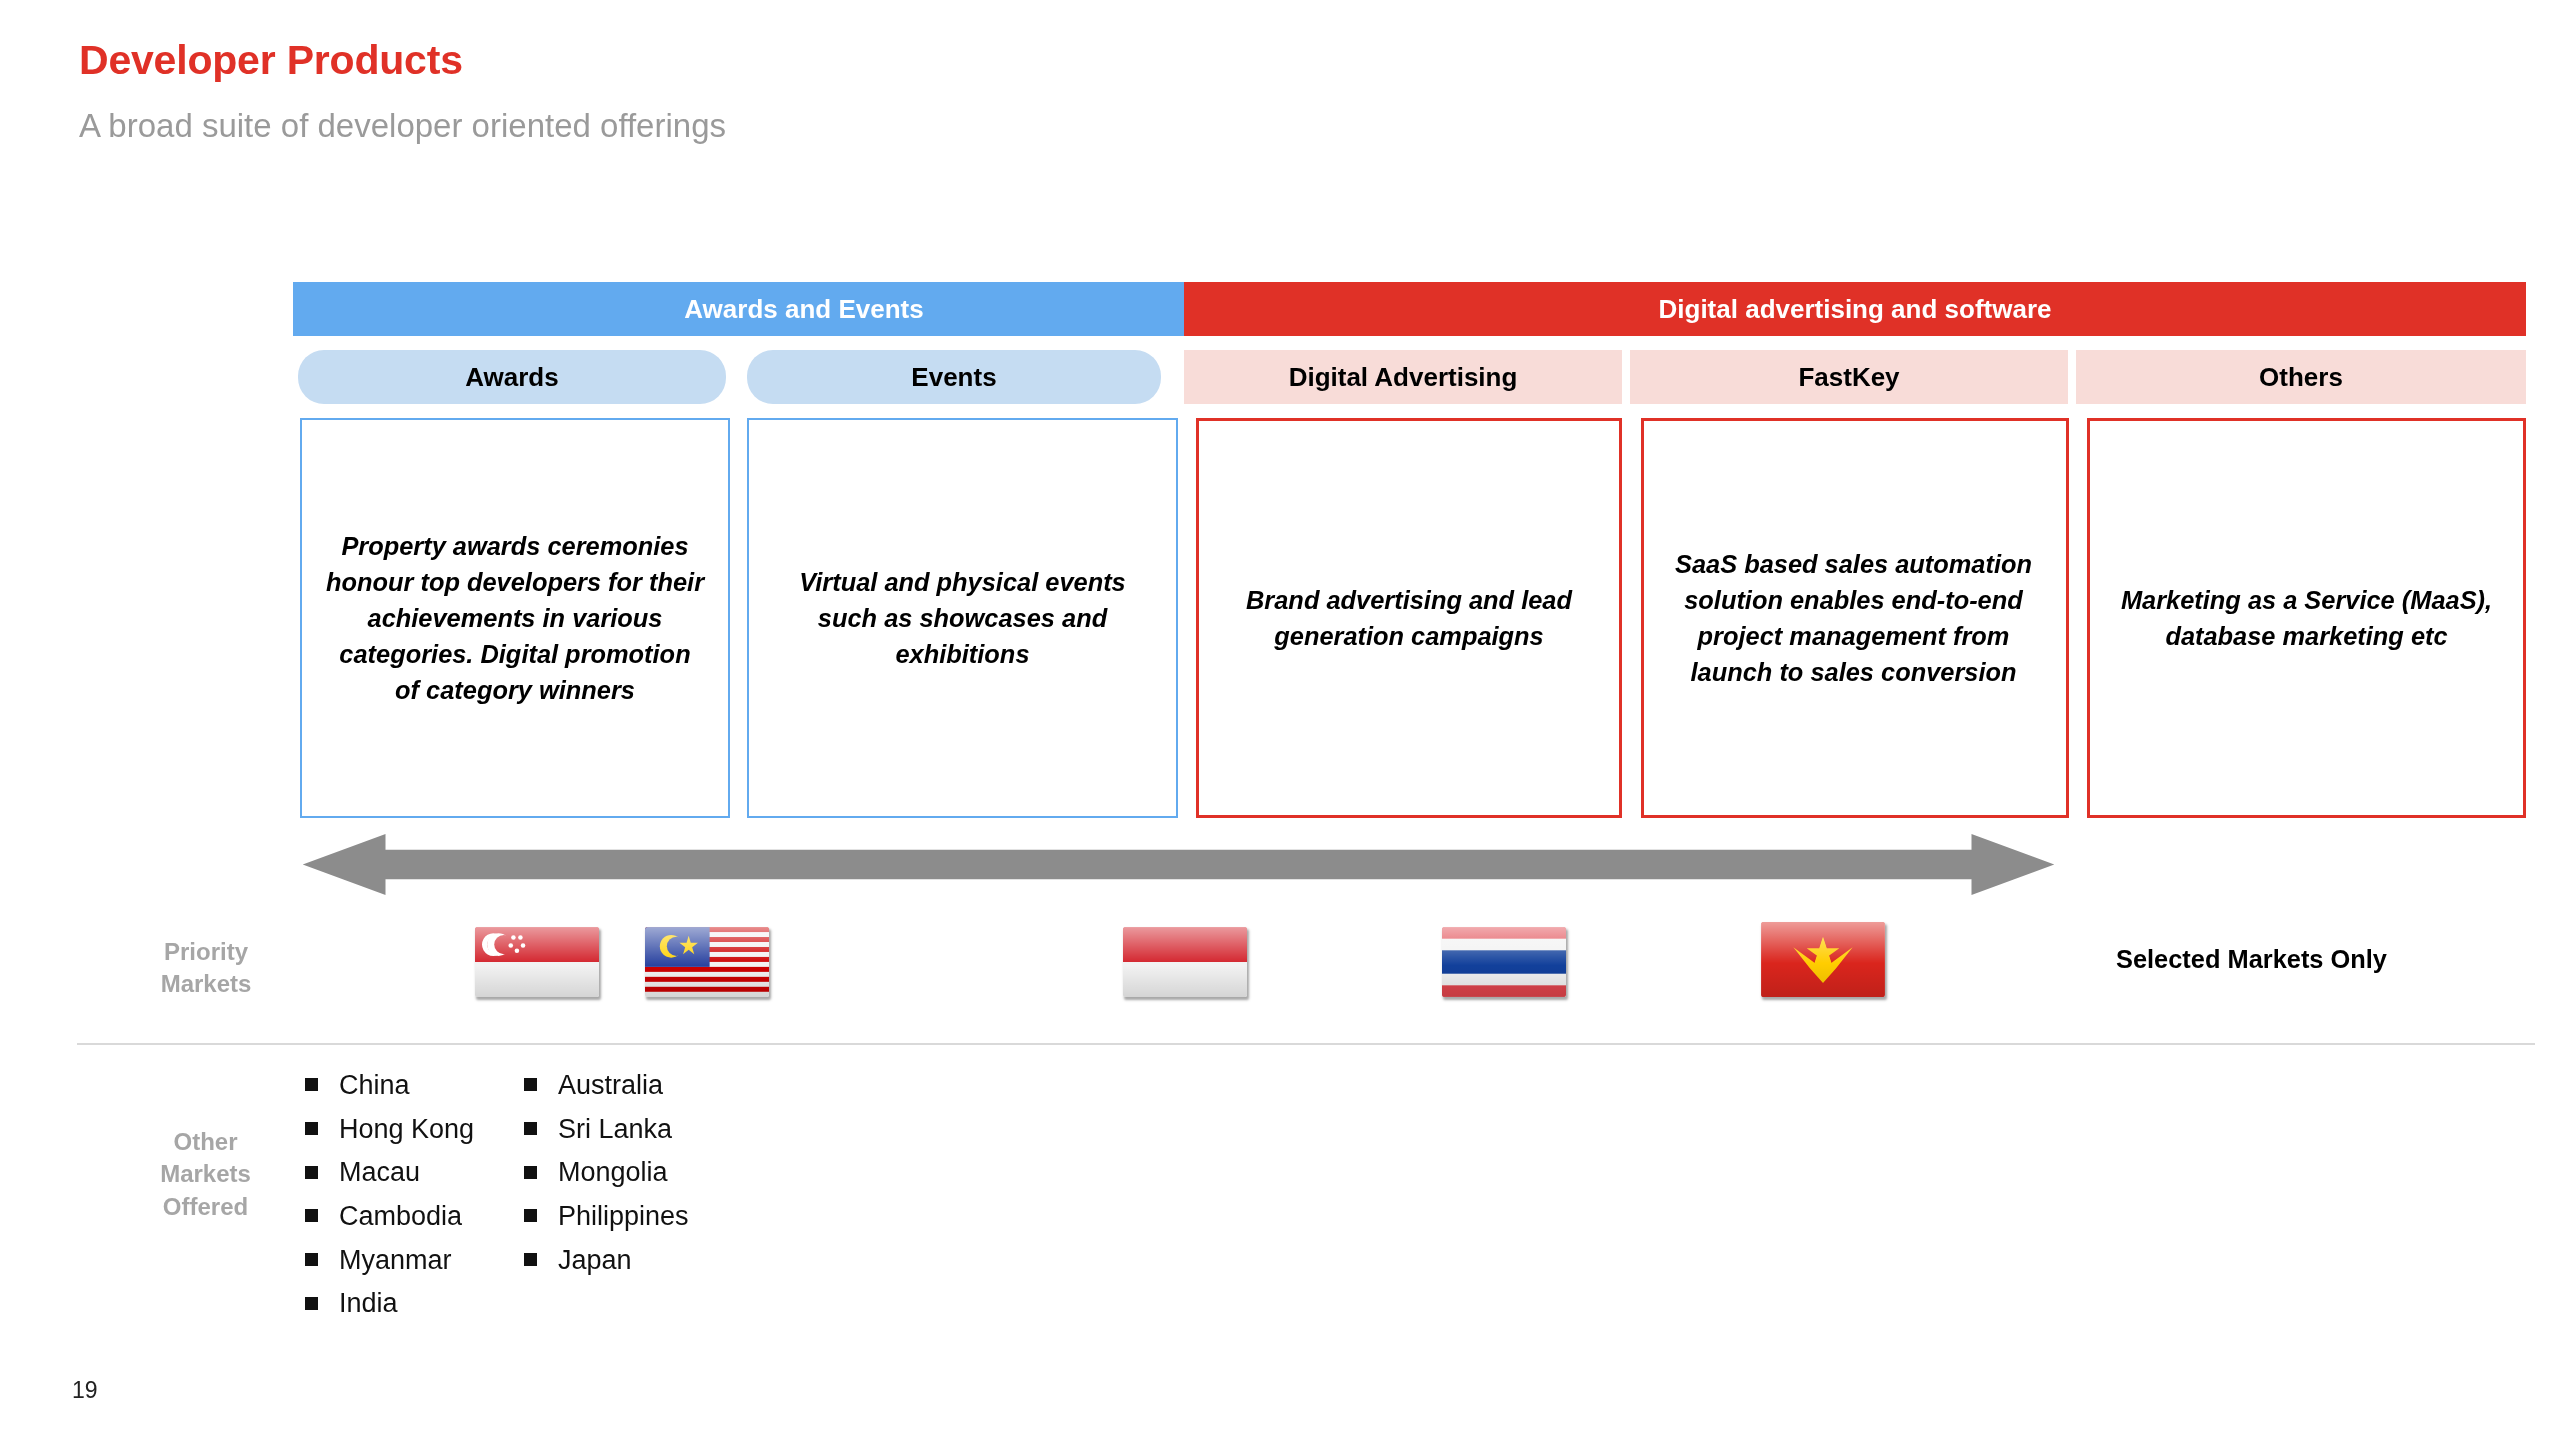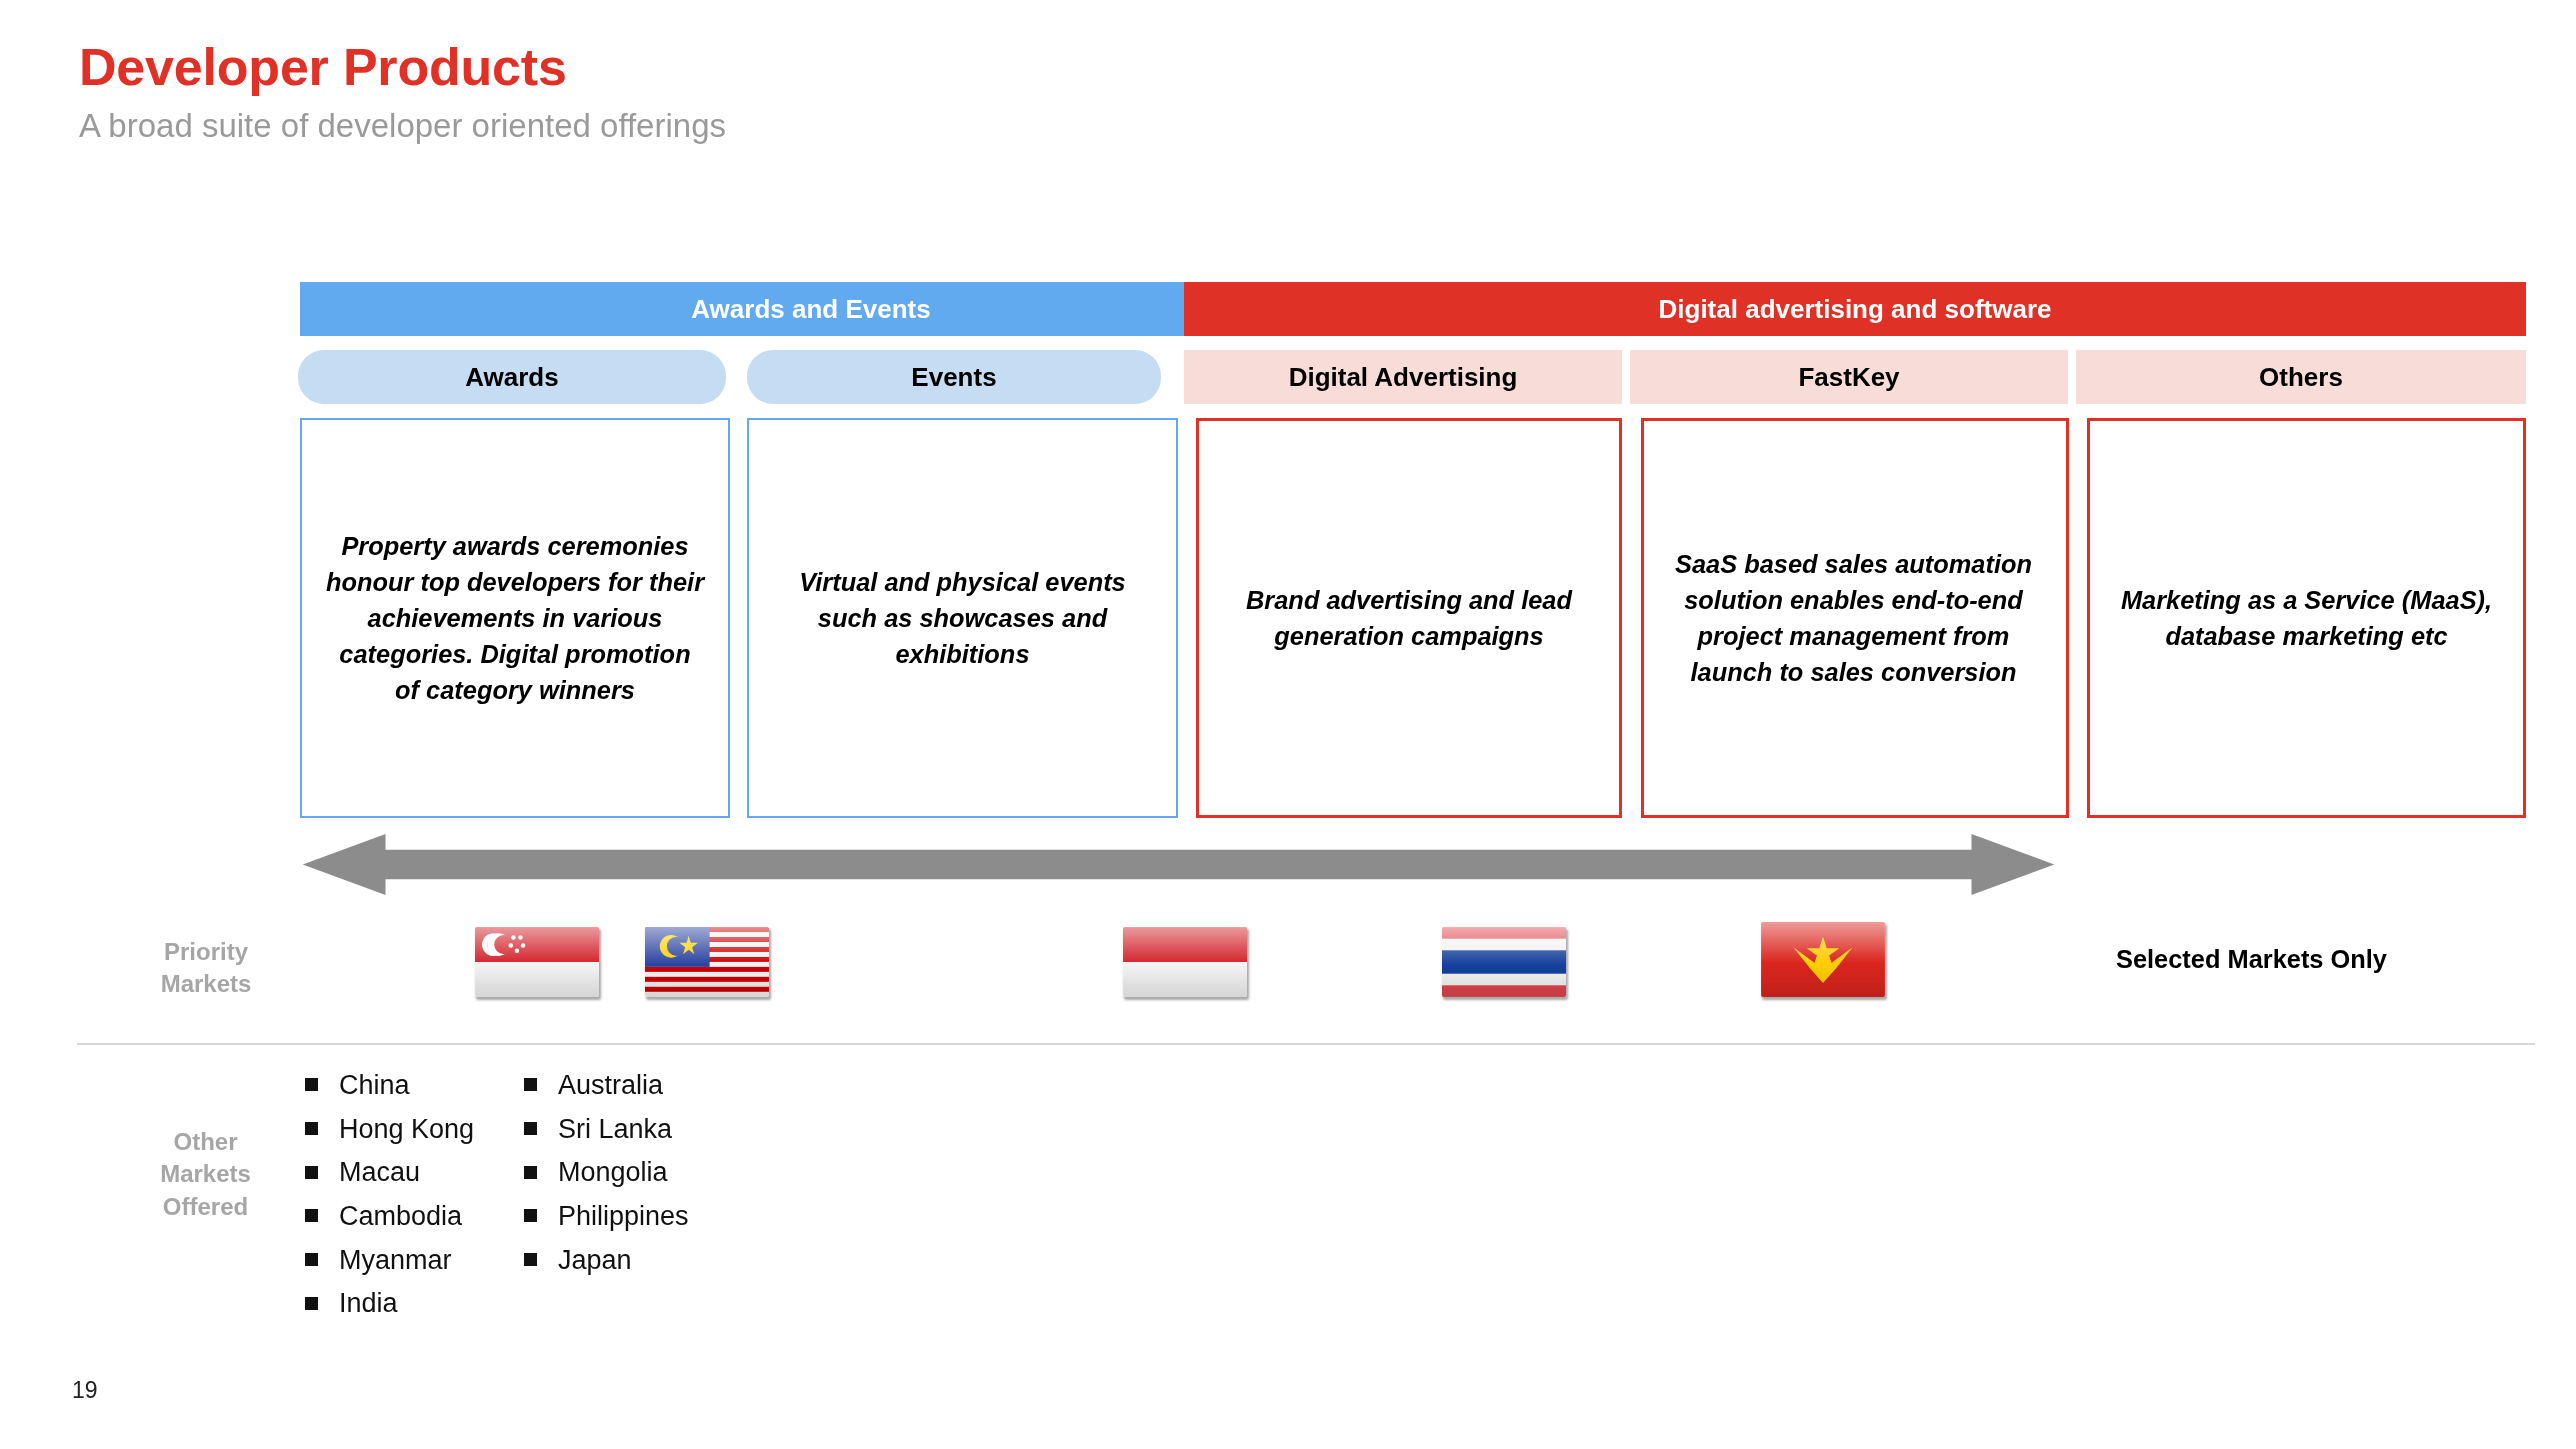--- a/index.html
+++ b/index.html
@@ -7,21 +7,21 @@
     width: 2576px; height: 1449px;
     background: #ffffff;
     font-family: "Liberation Sans", sans-serif;
     overflow: hidden;
   }
   .slide { position: relative; width: 2576px; height: 1449px; background:#fff; }
 
   
   .title {
     position: absolute; left: 79px; top: 37px;
-    font-size: 52px; font-weight: bold; color: #E03127;
+    font-size: 41px; font-weight: bold; color: #E03127;
     letter-spacing: -0.2px;
   }
   .subtitle {
     position: absolute; left: 79px; top: 107px;
     font-size: 33px; font-weight: normal; color: #9a9a9a;
   }
 
   
   .catbar {
     position: absolute; height: 54px;
@@ -101,21 +101,21 @@
   }
 </style>
 </head>
 <body>
 
 <div class="slide">
 
   <div class="title">Developer Products</div>
   <div class="subtitle">A broad suite of developer oriented offerings</div>
 
-  <div class="catbar blue" style="left:300px; top:282px; width:1022px;">
+  <div class="catbar blue" style="left:293px; top:282px; width:1022px;">
     <span>Awards and Events</span>
   </div>
   <div class="catbar red" style="left:1184px; top:282px; width:1342px;">
     <span>Digital advertising and software</span>
   </div>
 
   <div class="subbar blue" style="left:298px; top:350px; width:428px;">
     <span>Awards</span>
   </div>
   <div class="subbar blue" style="left:747px; top:350px; width:414px;">

